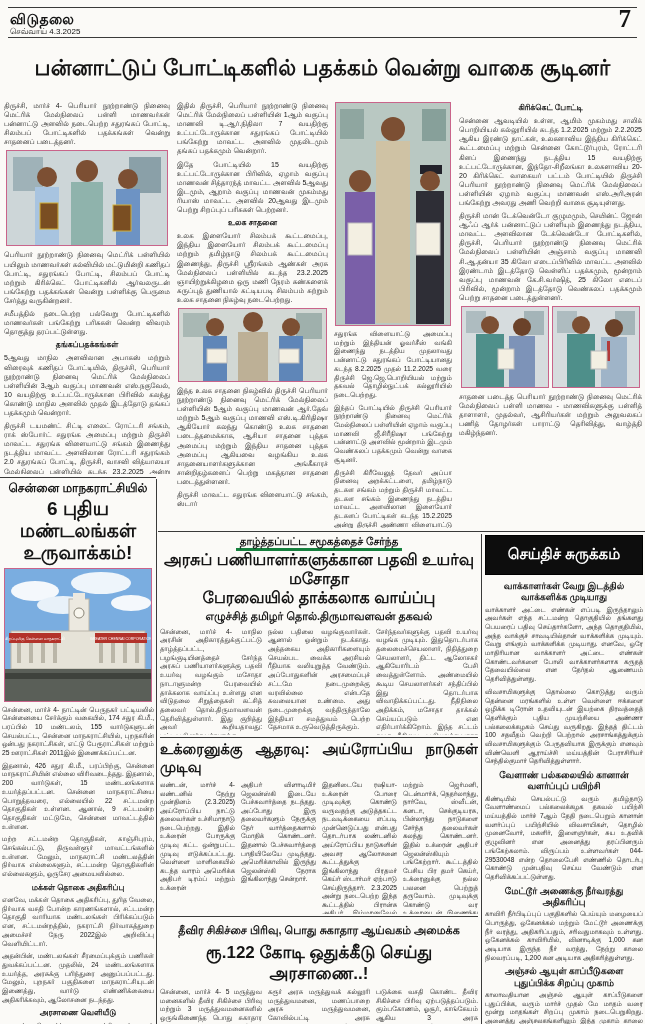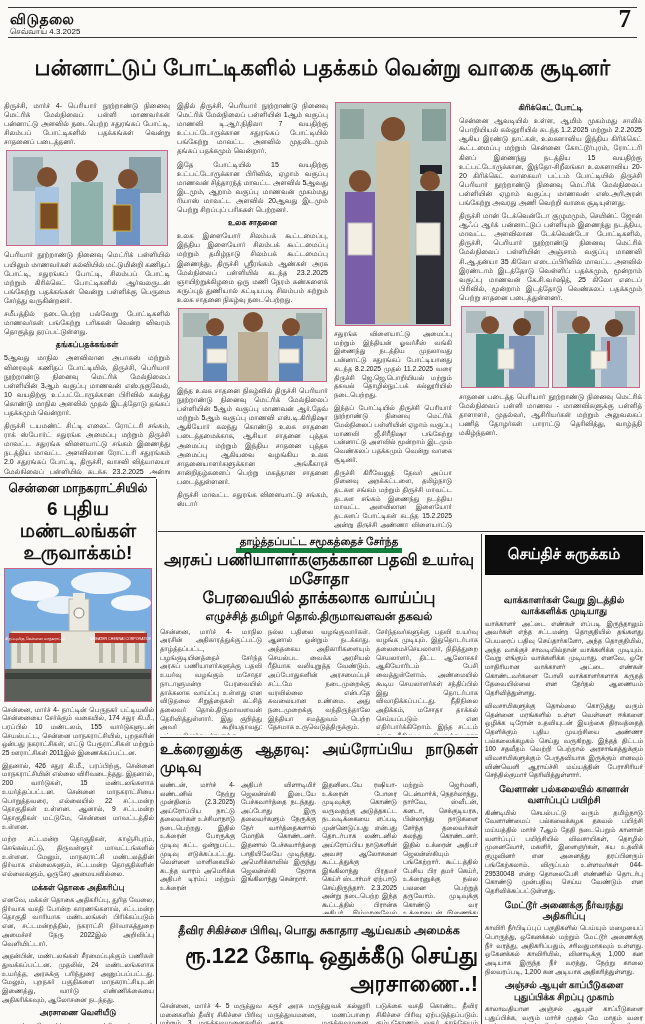--- a/index.html
+++ b/index.html
@@ -15,30 +15,30 @@
   .subhead{font-weight:bold;text-align:center;font-size:7.8px;margin:2px 0 3px 0;}
   .photo{display:block;border:1px solid #c9648a;background:#dde4e6;margin:1px auto 4px auto;}
   .mast-title{position:absolute;font-weight:bold;font-size:14px;letter-spacing:.5px;}
   .mast-date{position:absolute;font-size:8px;}
   .pagenum{position:absolute;font-family:"Liberation Serif","DejaVu Serif",serif;font-weight:bold;font-size:25px;}
   .lead-kicker{top:52px;font-size:13.5px;}
   .lead-head{top:56px;font-size:21.5px;letter-spacing:.2px;}
   .ch-h1{font-weight:bold;font-size:12px;text-align:center;margin:0 0 2px 0;}
   .ch-h2{font-weight:bold;font-size:19px;text-align:center;margin:0;line-height:1.15;}
   .art-kicker{font-weight:bold;text-align:center;font-size:10.5px;margin:0 0 2px 0;}
-  .art-kicker span{border-bottom:5px solid #15803d;padding:0 4px 1px 4px;}
+  .art-kicker span{border-bottom:3px solid #15803d;padding:0 4px 1px 4px;}
   .art-h{font-weight:bold;text-align:center;font-size:16px;line-height:1.18;margin:0;}
   .art-sub{font-weight:bold;text-align:center;font-size:11px;margin:2px 0 0 0;}
   .cols{display:flex;gap:6px;}
   .cols .c{flex:1;overflow:hidden;text-align:justify;}
   .uk-h{font-weight:bold;font-size:14.5px;margin:0;}
   .ru-k{font-weight:bold;text-align:center;font-size:11px;margin:5px;}
-  .ru-h{font-weight:bold;text-align:right;font-size:22px;margin:1px 0 3px 0;}
+  .ru-h{font-weight:bold;text-align:center;font-size:17px;margin:1px 0 3px 0;}
   .brief-box{background:#0d0d0d;color:#fff;text-align:center;font-weight:bold;font-size:15px;
-             padding:9px 2px;border:1px solid #000;margin-bottom:20px;}
+             padding:9px 2px;border:1px solid #000;margin-bottom:6px;}
   .brief-t{font-weight:bold;text-align:center;font-size:9px;line-height:1.25;margin:3px 0 2px 0;}
   .brief-x{font-size:6.6px;line-height:1.32;text-align:justify;margin:0 0 4px 0;}
 </style>
 </head>
 <body>
 
 <div id="page">
 
   <div class="hr" style="top:7px;left:8px;width:629px;"></div>
   <div class="mast-title" style="left:10px;top:11px;">விடுதலை</div>

